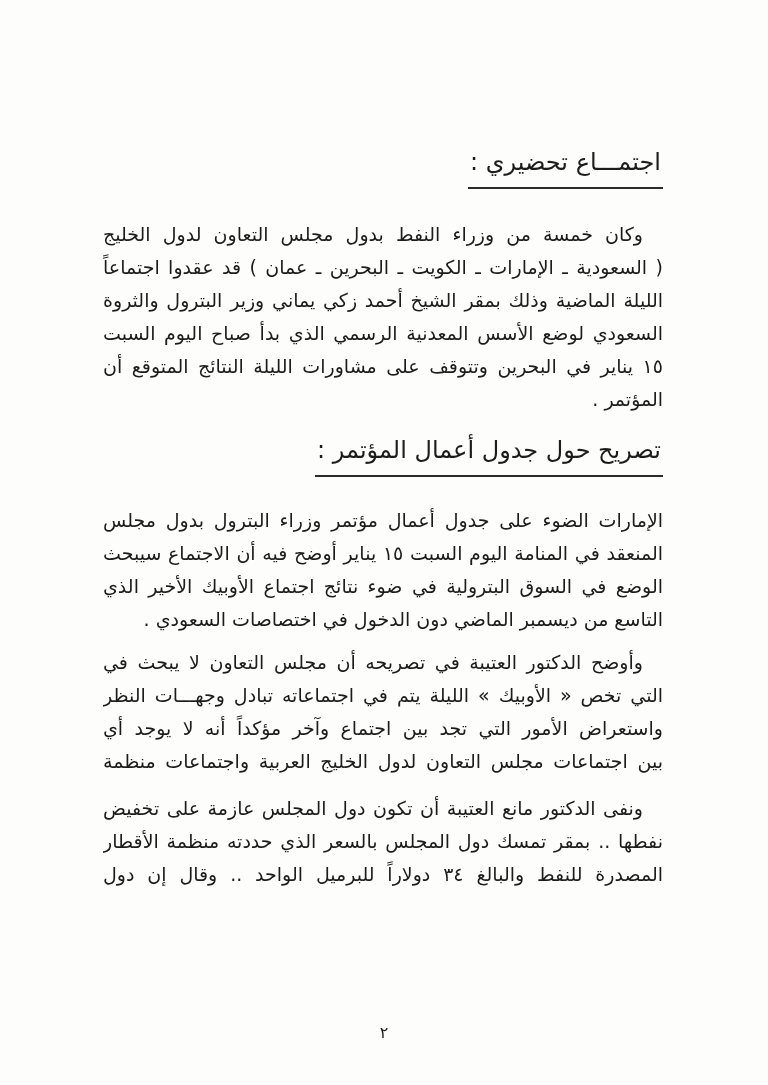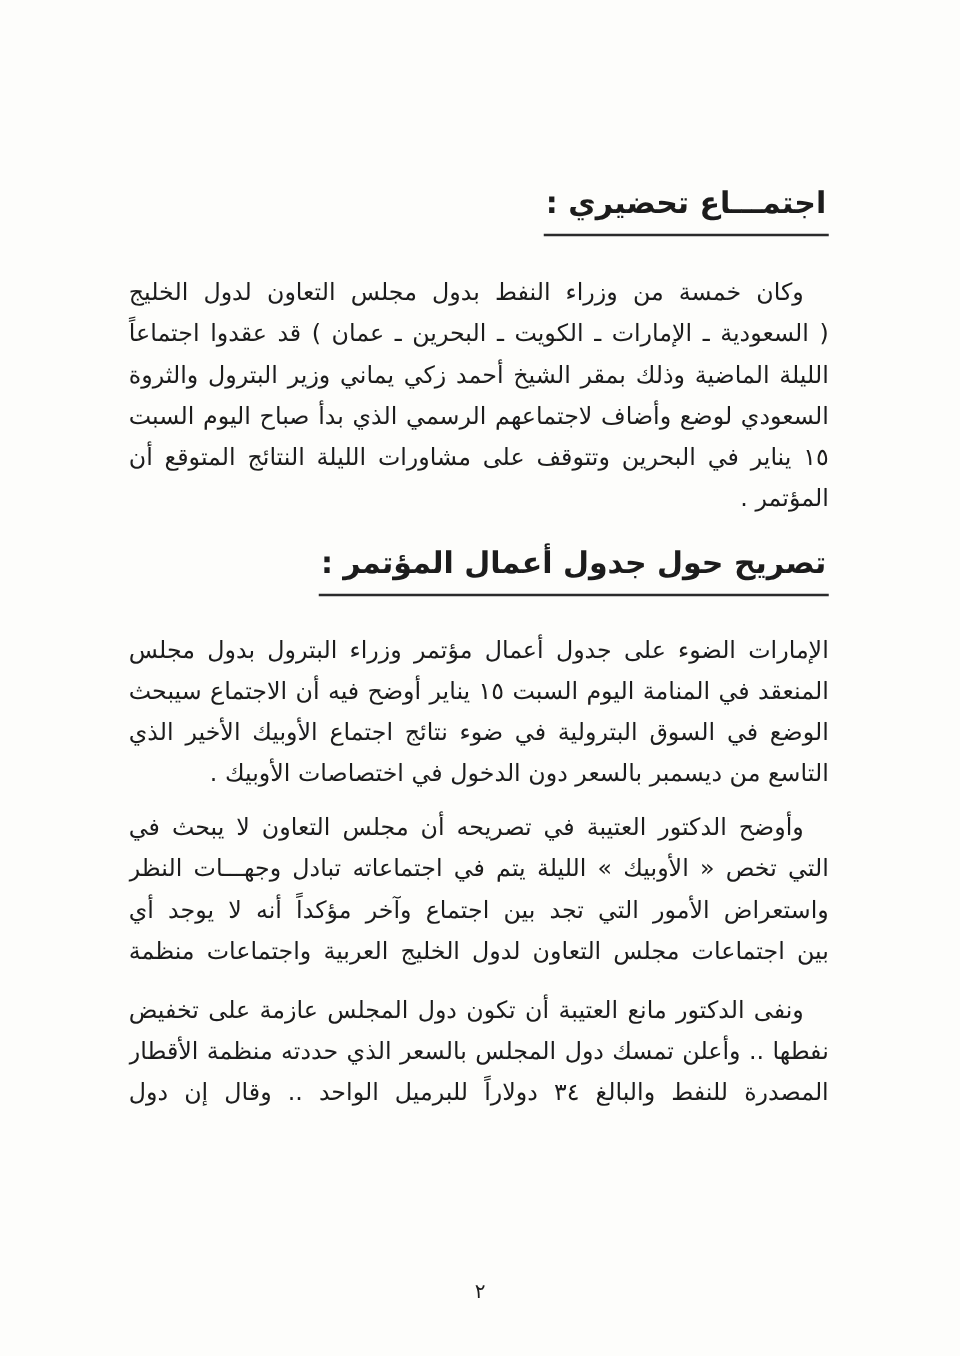--- a/index.html
+++ b/index.html
@@ -26,21 +26,21 @@
     top: 0; right: 105px;
     width: 560px;
   }
   .heading-row { text-align: right; }
   .heading-row.hr1 { padding-top: 146px; }
   .heading-row.hr2 { margin-top: 18px; }
   .heading {
     display: inline-block;
     margin: 0;
     font-size: 24px;
-    font-weight: bold;
+    font-weight: normal;
     line-height: 32px;
     padding: 0 2px 9px 2px;
     border-bottom: 2px solid var(--underline);
     letter-spacing: 0;
   }
   .para { margin: 0; }
   .para.p1 { margin-top: 29px; }
   .para.p2 { margin-top: 27px; }
   .para.p3 { margin-top: 10px; }
   .para.p4 { margin-top: 14px; }
@@ -74,45 +74,45 @@
   <div class="content">
 
     <div class="heading-row hr1">
       <h2 class="heading">اجتمـــاع تحضيري :</h2>
     </div>
 
     <div class="para p1">
       <div class="line first">وكان خمسة من وزراء النفط بدول مجلس التعاون لدول الخليج العربية</div>
       <div class="line">( السعودية ـ الإمارات ـ الكويت ـ البحرين ـ عمان ) قد عقدوا اجتماعاً لهم</div>
       <div class="line">الليلة الماضية وذلك بمقر الشيخ أحمد زكي يماني وزير البترول والثروة المعدنية</div>
-      <div class="line">السعودي لوضع وأضاف لاجتماعهم الرسمي الذي بدأ صباح اليوم السبت</div>
+      <div class="line">السعودي لوضع الأسس المعدنية الرسمي الذي بدأ صباح اليوم السبت</div>
       <div class="line">١٥ يناير في البحرين وتتوقف على مشاورات الليلة النتائج المتوقع أن ينتهي إليها</div>
       <div class="line last">المؤتمر .</div>
     </div>
 
     <div class="heading-row hr2">
       <h2 class="heading">تصريح حول جدول أعمال المؤتمر :</h2>
     </div>
 
     <div class="para p2">
       <div class="line">الإمارات الضوء على جدول أعمال مؤتمر وزراء البترول بدول مجلس التعاون</div>
       <div class="line">المنعقد في المنامة اليوم السبت ١٥ يناير أوضح فيه أن الاجتماع سيبحث</div>
       <div class="line">الوضع في السوق البترولية في ضوء نتائج اجتماع الأوبيك الأخير الذي عقد في</div>
-      <div class="line last">التاسع من ديسمبر بالسعر دون الدخول في اختصاصات الأوبيك .</div>
+      <div class="line last">التاسع من ديسمبر الماضي دون الدخول في اختصاصات السعودي .</div>
     </div>
 
     <div class="para p3">
       <div class="line first">وأوضح الدكتور العتيبة في تصريحه أن مجلس التعاون لا يبحث في الأمور</div>
       <div class="line"><span>التي تخص « </span><span class="bold">الأوبيك</span><span> » الليلة يتم في اجتماعاته تبادل وجهـــات النظر</span></div>
       <div class="line">واستعراض الأمور التي تجد بين اجتماع وآخر مؤكداً أنه لا يوجد أي تعارض</div>
       <div class="line">بين اجتماعات مجلس التعاون لدول الخليج العربية واجتماعات منظمة الأقطار</div>
     </div>
 
     <div class="para p4">
       <div class="line first">ونفى الدكتور مانع العتيبة أن تكون دول المجلس عازمة على تخفيض أسعار</div>
-      <div class="line">نفطها .. وأعلن تمسك دول المجلس بالسعر الذي حددته منظمة الأقطار</div>
+      <div class="line">نفطها .. بمقر تمسك دول المجلس بالسعر الذي حددته منظمة الأقطار</div>
       <div class="line">المصدرة للنفط والبالغ ٣٤ دولاراً للبرميل الواحد .. وقال إن دول المجلس ترى</div>
     </div>
 
   </div>
 
   <div class="page-number">٢</div>
 </div>
 
 </body></html>

